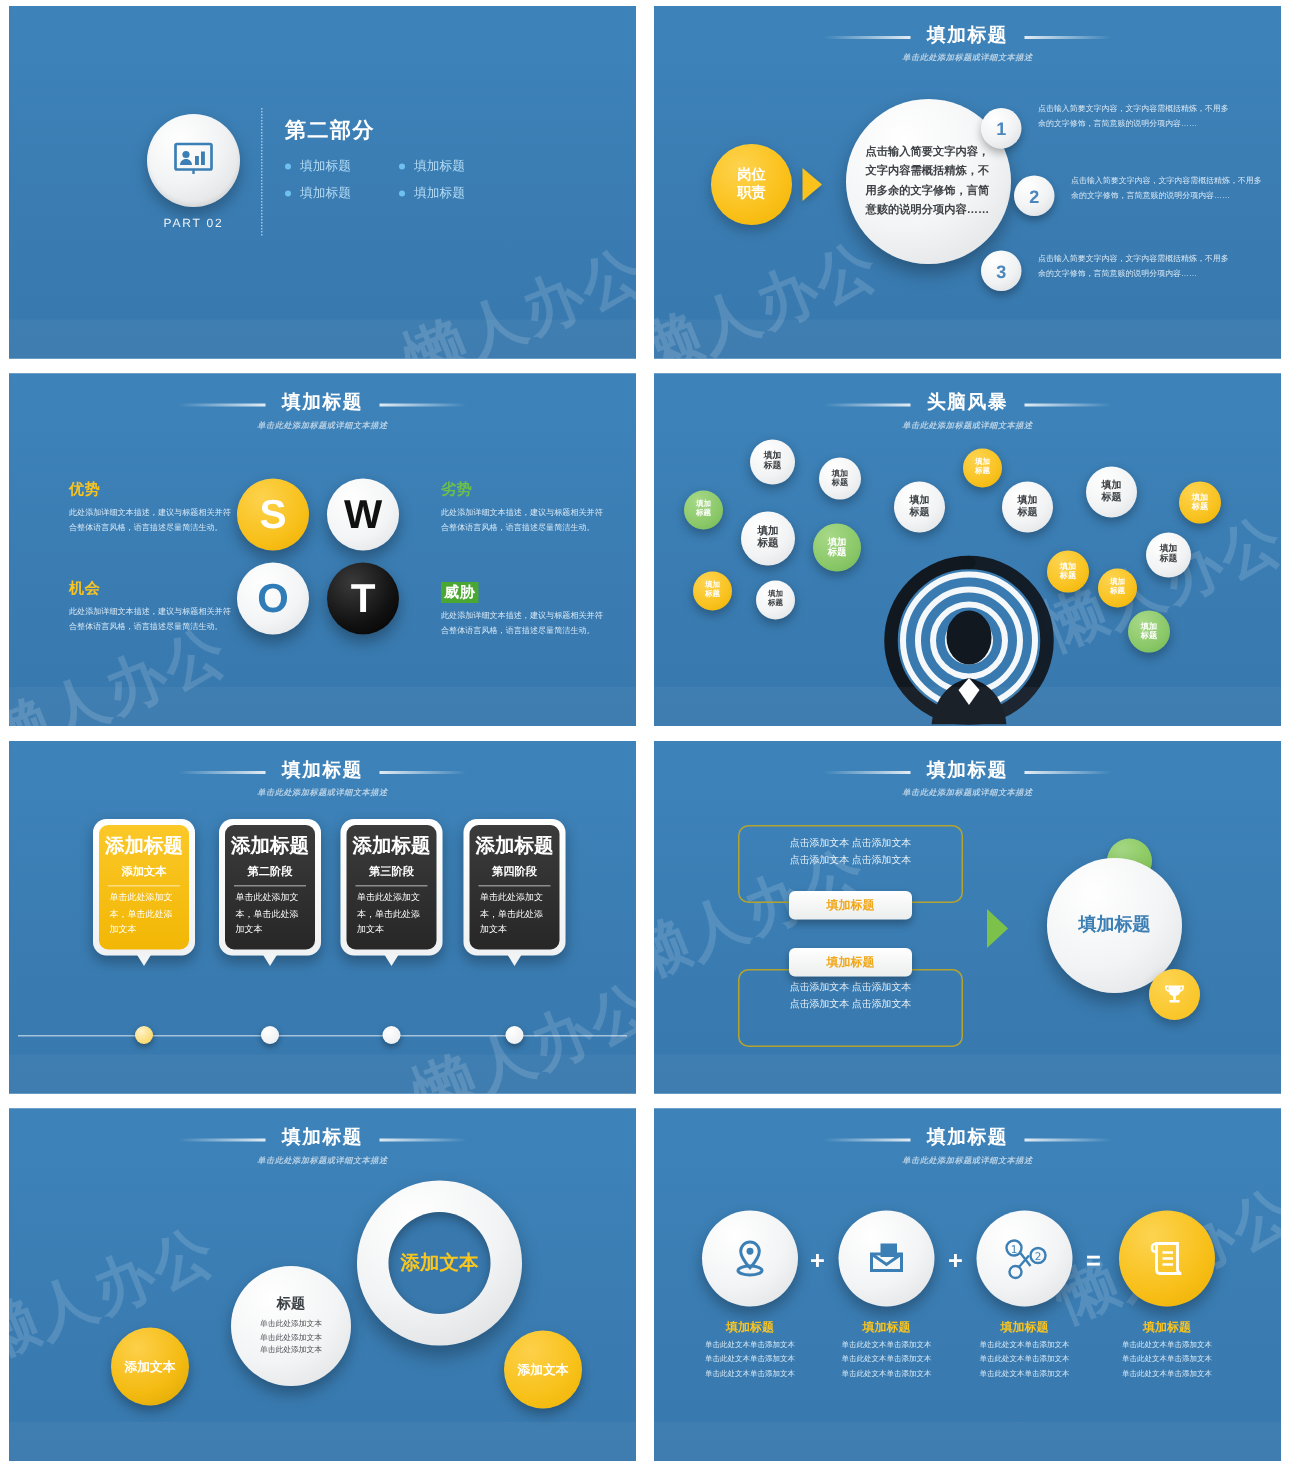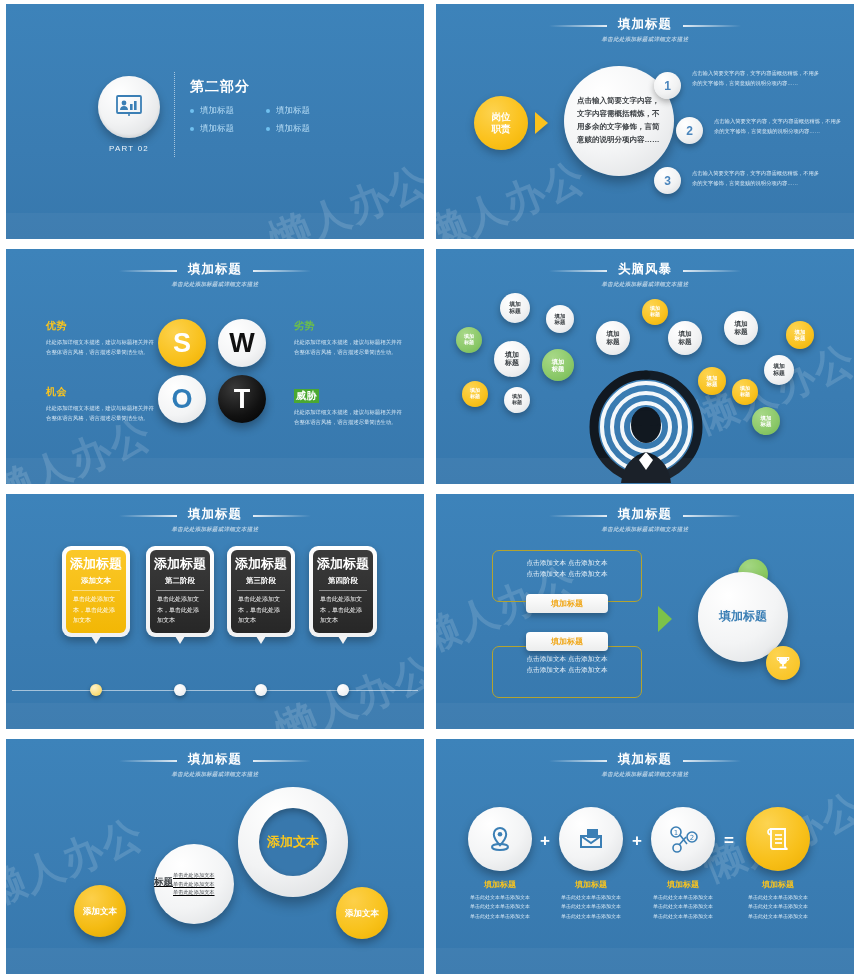--- a/index.html
+++ b/index.html
@@ -252,21 +252,21 @@
     width: 68px; height: 68px; border-radius: 50%;
     background: #3878ad;
     box-shadow: inset 0 3px 7px rgba(0,0,0,.3);
     display: flex; flex-direction: column; align-items: center; justify-content: center;
     color: #f8c61f; font-size: 13px; font-weight: bold; line-height: 1.25;
   }
   .s7-mid {
     position: absolute; left: 148px; top: 105px; width: 80px; height: 80px; border-radius: 50%;
     background: radial-gradient(circle at 34% 26%, #ffffff 0%, #f3f4f5 55%, #dcdee0 100%);
     box-shadow: 0 5px 10px rgba(0,0,0,.3);
-    display: flex; flex-direction: row; align-items: center; justify-content: flex-start; text-decoration: underline;
+    display: flex; flex-direction: column; align-items: center; justify-content: center;
   }
   .s7-mid h5 { color: #3c4145; font-size: 9.5px; font-weight: bold; margin-bottom: 3px; }
   .s7-mid p { color: #4f5357; font-size: 5.2px; line-height: 1.7; text-align: center; }
   .s7-left {
     position: absolute; left: 68px; top: 146px; width: 52px; height: 52px; border-radius: 50%;
     background: radial-gradient(circle at 34% 26%, #fdd04a 0%, #f4bb12 58%, #d9a400 100%);
     box-shadow: 0 4px 8px rgba(0,0,0,.3);
     display: flex; flex-direction: column; align-items: center; justify-content: center;
     color: #ffffff; font-size: 8.5px; font-weight: bold; line-height: 1.25;
   }

